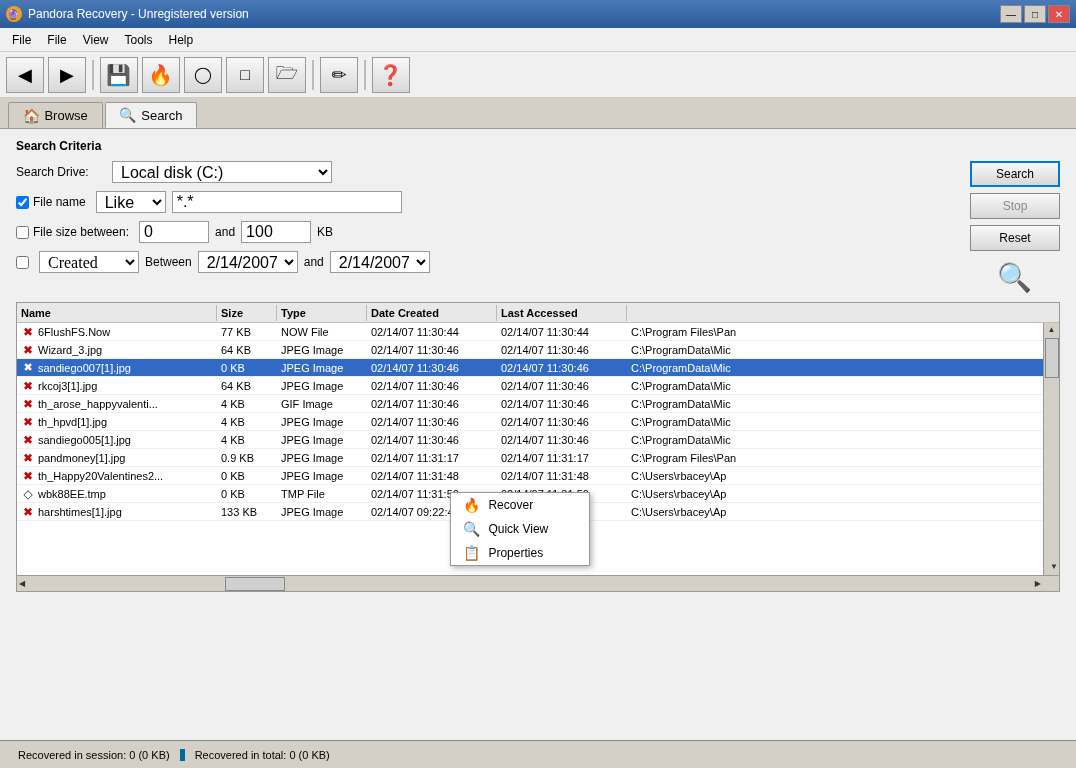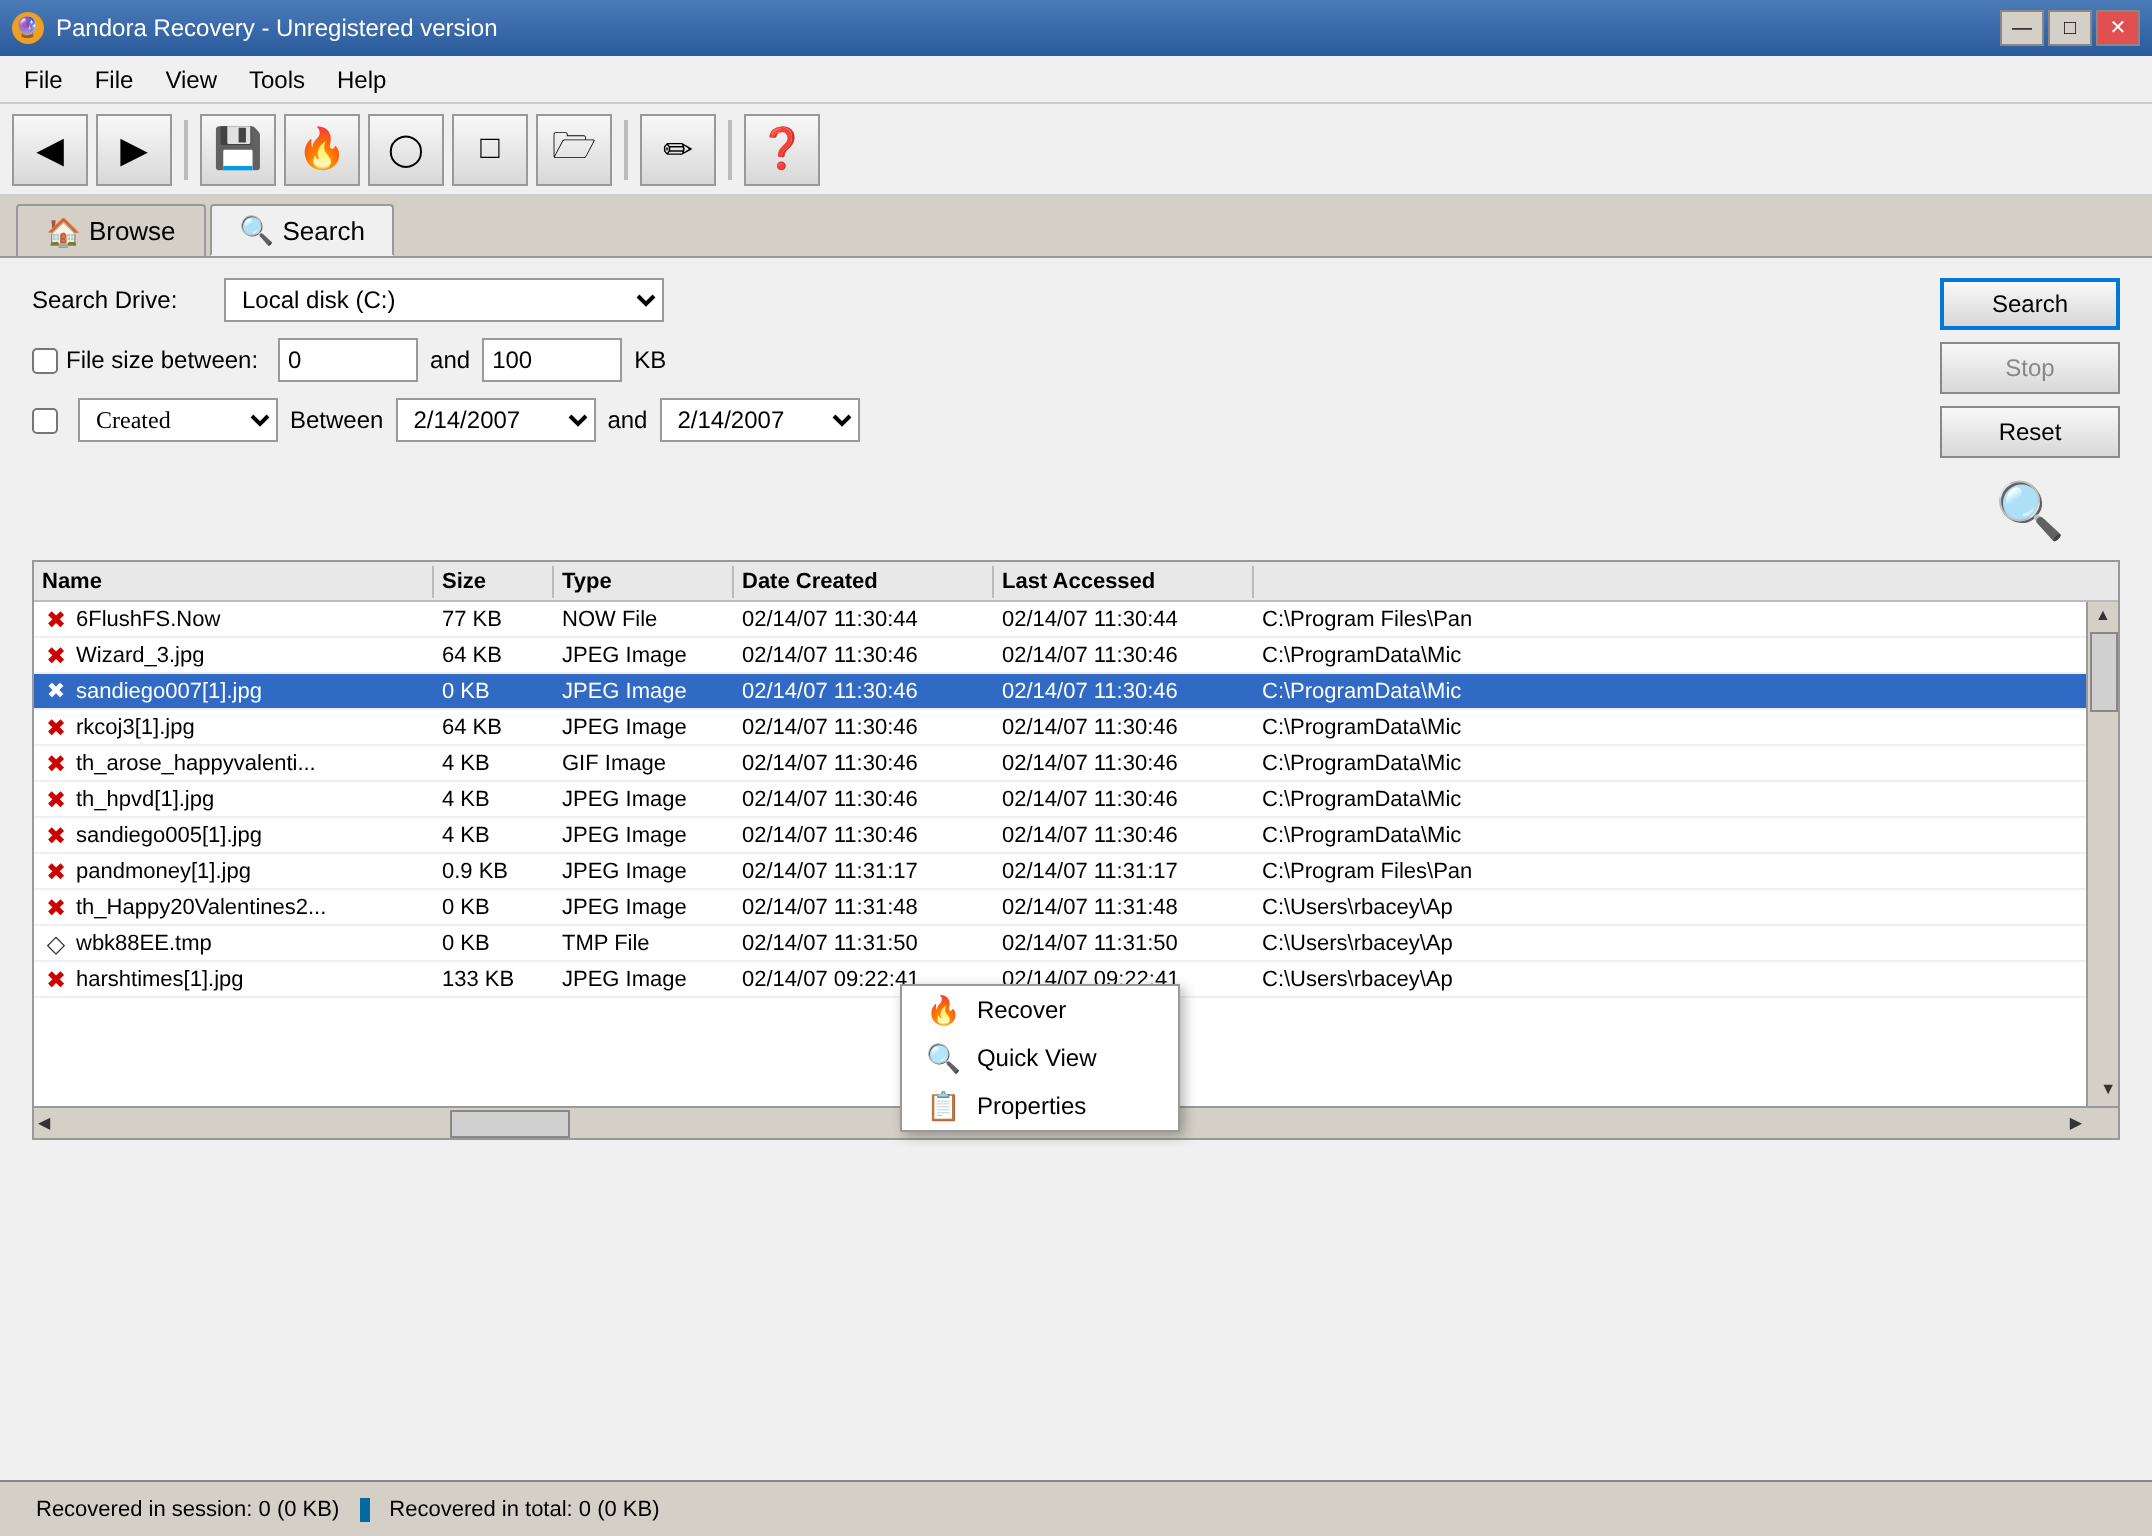--- a/index.html
+++ b/index.html
@@ -144,21 +144,21 @@
 
     .form-label {
       min-width: 90px;
       font-size: 12px;
     }
 
     select, input[type="text"], input[type="number"] {
       height: 22px;
       border: 1px solid #999;
       background: white;
-      font-size: 12px;
+      font-size: 16px;
       padding: 0 4px;
     }
 
     .drive-select { width: 220px; }
     .like-select { width: 70px; }
     .pattern-input { width: 230px; }
     .size-input { width: 70px; }
     .date-select { width: 100px; }
     .date-input { width: 100px; }
 
@@ -342,33 +342,47 @@
       <span>Browse</span>
     </div>
     <div class="tab active">
       <span class="tab-icon">🔍</span>
       <span>Search</span>
     </div>
   </div>
 
   <div class="search-panel">
 
+    <div class="section-title">Search Criteria</div>
 
     <div style="display:flex; ">
       <div style="flex:1;">
 
         <div class="form-row">
           <label class="form-label">Search Drive:</label>
           <select class="drive-select">
             <option>Local disk (C:)</option>
             <option>Local disk (D:)</option>
             <option>All Local Disks</option>
           </select>
         </div>
 
+        <div class="form-row">
+          <div class="checkbox-label">
+            <input type="checkbox" checked="" style="">
+            <label>File name</label>
+          </div>
+          <select class="like-select" style="margin-left:4px;">
+            <option>Like</option>
+            <option>Equals</option>
+            <option>Starts with</option>
+            <option>Ends with</option>
+          </select>
+          <input type="text" class="pattern-input" value="*.*" style="">
+        </div>
 
         <div class="form-row">
           <div class="checkbox-label">
             <input type="checkbox" style="">
             <label>File size between:</label>
           </div>
           <input type="text" class="size-input" value="0" style="margin-left: 4px;">
           <span>and</span>
           <input type="text" class="size-input" value="100" style="">
           <span>KB</span>

